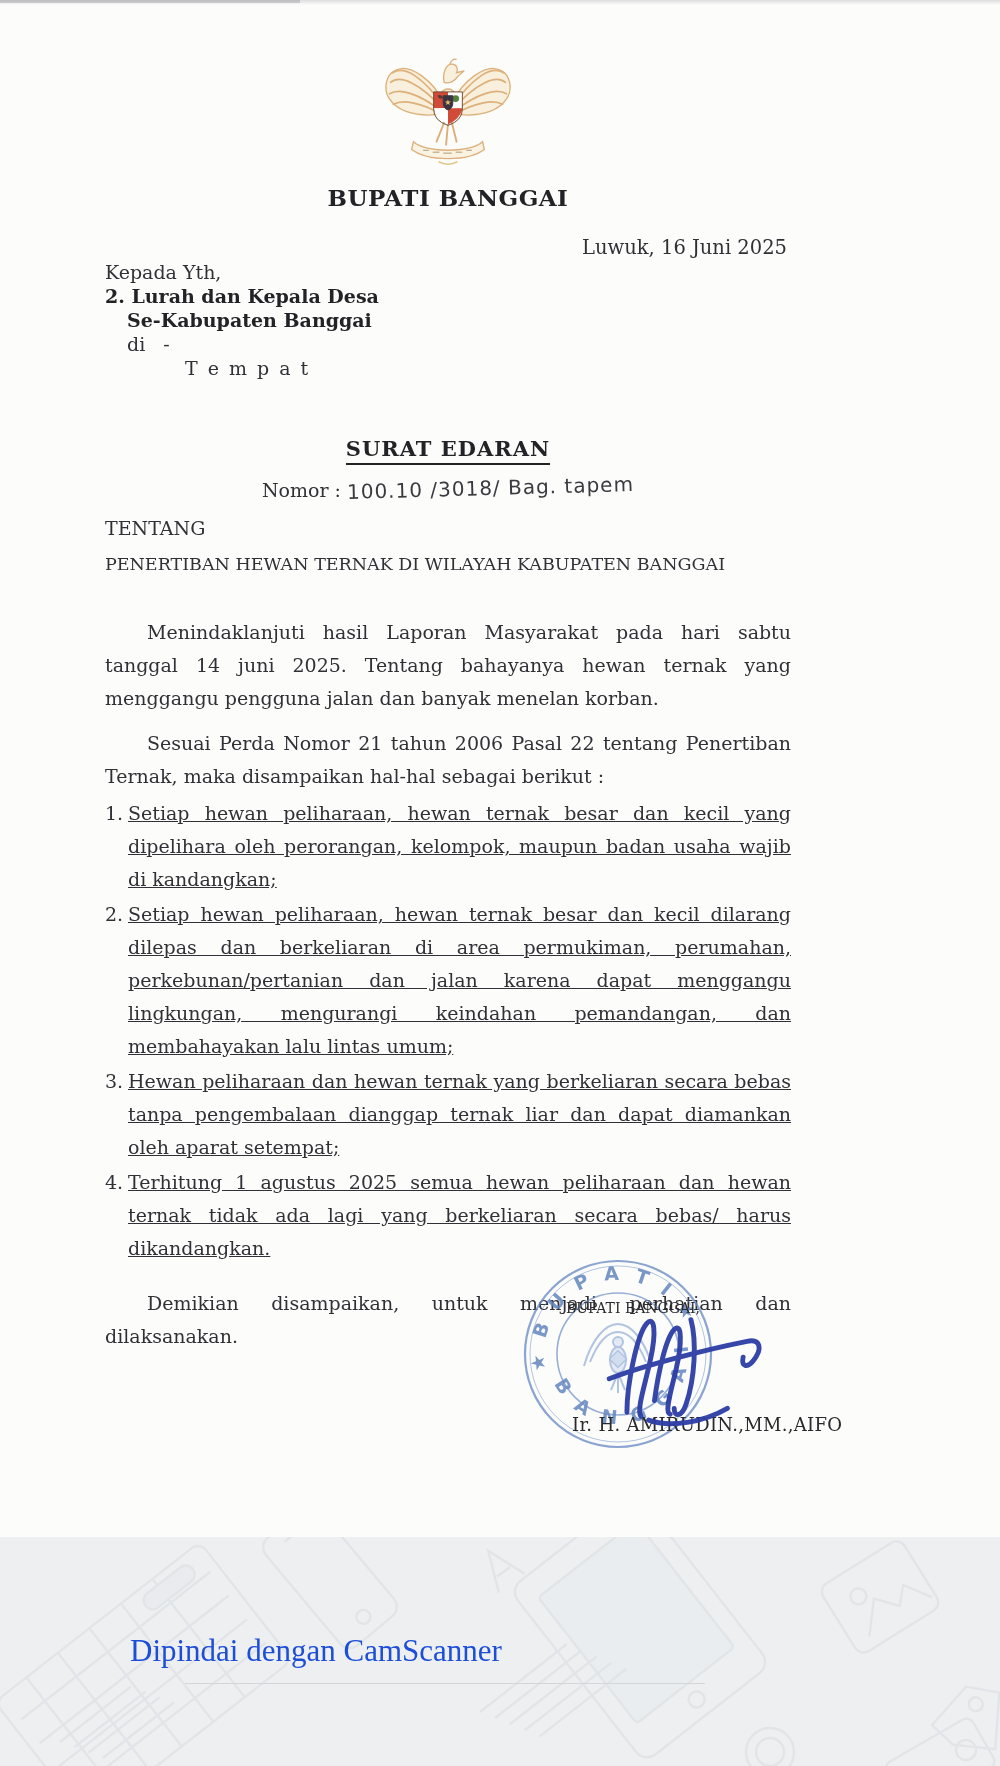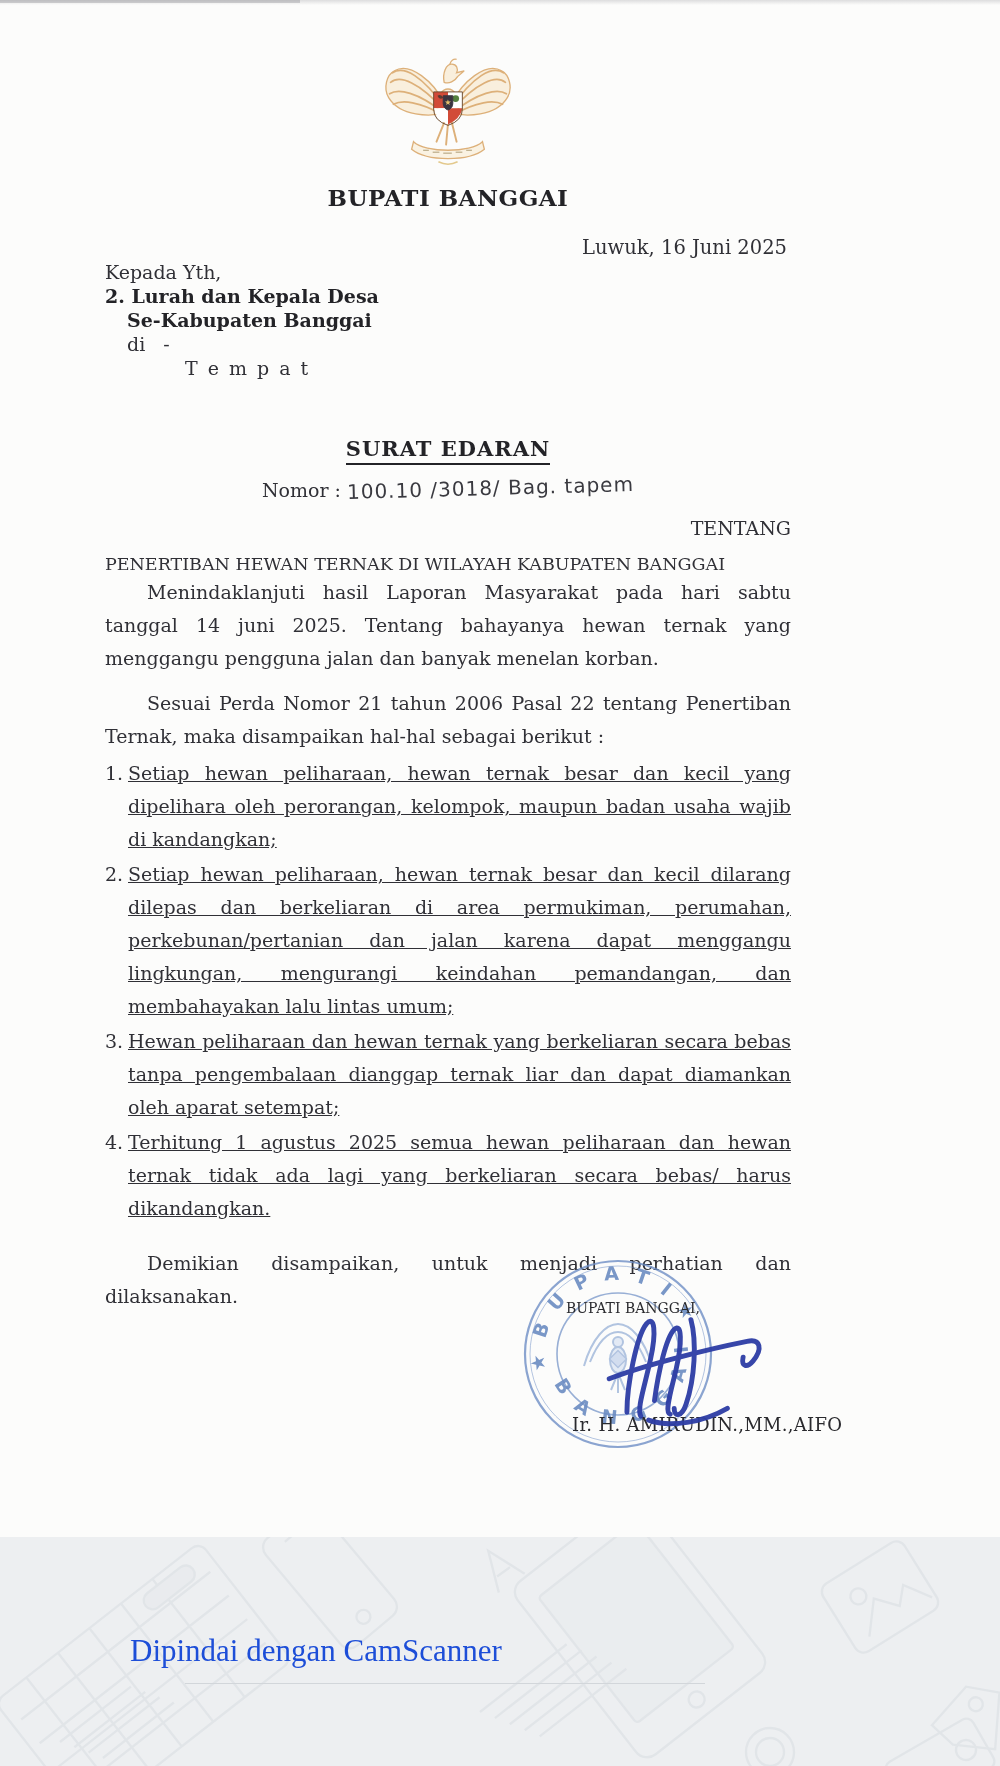--- a/index.html
+++ b/index.html
@@ -19,23 +19,23 @@
   .address{margin-top:0;font-size:19px;line-height:24px;}
   .address .bold{font-weight:bold;color:#232327;}
   .addr-indent{padding-left:22px;}
   .addr-tempat{padding-left:80px;letter-spacing:2px;}
   .se-heading{margin-top:56px;text-align:center;font-weight:bold;font-size:21px;line-height:26px;
               letter-spacing:1px;color:#232327;}
   .se-heading span{border-bottom:2.5px solid #232327;padding-bottom:2px;}
   .nomor-line{margin-top:14px;text-align:center;font-size:19px;line-height:28px;}
   .nomor-hand{display:inline-block;font-family:"DejaVu Sans",sans-serif;font-size:20px;
               letter-spacing:1px;color:#3a3a40;transform:rotate(-1.6deg) translateY(-2px);}
-  .tentang{margin-top:12px;text-align:right;line-height:24px;}
+  .tentang{margin-top:12px;text-align:left;line-height:24px;}
   .doc-title{margin-top:12px;line-height:24px;font-size:17.5px;white-space:nowrap;}
-  .body-block{}
+  .body-block{margin-top:40px;}
   .para{text-align:justify;text-indent:42px;margin:0;}
   .para+.para{margin-top:12px;}
   .list{margin-top:4px;}
   .li{display:flex;margin-bottom:2px;}
   .li .num{flex:none;width:23px;}
   .li .txt{flex:1;text-align:justify;text-decoration:underline;}
   .closing{margin-top:22px;text-align:justify;text-indent:42px;}
   
   .stamp{position:absolute;left:518px;top:1254px;width:200px;height:200px;z-index:1;opacity:.92;}
   .sig-title{position:absolute;left:566px;top:1300px;z-index:2;font-size:14px;color:#2a2a2e;}

